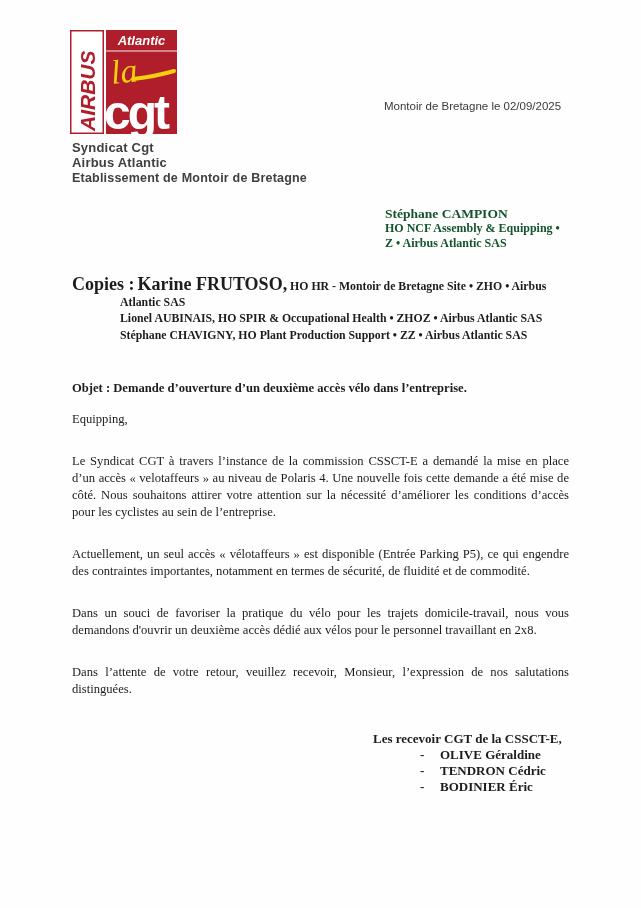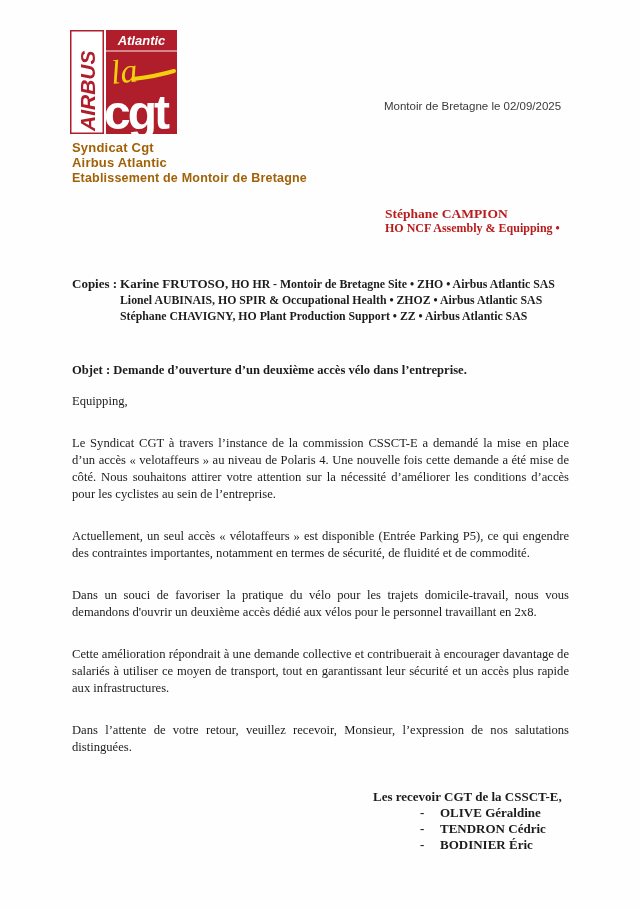--- a/index.html
+++ b/index.html
@@ -12,53 +12,53 @@
     overflow: hidden;
     color: #1c1c1c;
   }
 
   
   .logo { position: absolute; left: 70px; top: 30px; }
 
   .org {
     position: absolute; left: 72px; top: 140px;
     font-family: "Liberation Sans", sans-serif;
-    font-weight: bold; color: #a16207;
+    font-weight: bold; color: #404040;
   }
   .org-line-1, .org-line-2 { font-size: 13px; line-height: 15px; letter-spacing: .2px; }
   .org-line-3 { font-size: 12.5px; line-height: 16px; letter-spacing: .2px; text-align: right; }
 
   .date-line {
     position: absolute; left: 384px; top: 100px;
     font-family: "Liberation Sans", sans-serif;
     font-size: 11.5px; color: #3a3a3a;
   }
 
   .recipient {
     position: absolute; left: 385px; top: 206px;
     font-family: "Liberation Serif", serif;
-    font-weight: bold; color: #b91c1c;
+    font-weight: bold; color: #14532d;
   }
   .recipient-name { font-size: 13.5px; line-height: 15px; }
   .recipient-line { font-size: 12px; line-height: 14.5px; }
 
   
   .content {
     position: absolute; left: 72px; top: 276px; width: 497px;
     font-family: "Liberation Serif", serif;
     font-size: 12.6px; line-height: 17px; color: #1c1c1c;
   }
 
   .copies {
     font-weight: bold;
     font-size: 11.8px; line-height: 16.2px;
     padding-left: 48px;
   }
   .copies .copies-first { text-indent: -48px; }
-  .copies .copies-lead { font-size: 13px; }
+  .copies .copies-lead { font-size: 18px; }
 
   .subject { font-weight: bold; margin-top: 37px; }
   .salutation { margin-top: 14px; }
 
   .para { margin-top: 25px; margin-bottom: 0; text-align: justify; }
 
   .closing {
     margin-top: 33px;
     padding-left: 301px;
     font-weight: bold; font-size: 13px; line-height: 16px;
@@ -93,38 +93,38 @@
     <div class="org-line-1">Syndicat Cgt</div>
     <div class="org-line-2">Airbus Atlantic</div>
     <div class="org-line-3">Etablissement de Montoir de Bretagne</div>
   </div>
 
   <div class="date-line">Montoir de Bretagne le 02/09/2025</div>
 
   <div class="recipient">
     <div class="recipient-name">Stéphane CAMPION</div>
     <div class="recipient-line">HO NCF Assembly &amp; Equipping •</div>
+    <div class="recipient-line">Z • Airbus Atlantic SAS</div>
   </div>
 
   <div class="content">
 
     <div class="copies">
       <div class="copies-first"><span class="copies-lead">Copies :</span> <span class="copies-lead">Karine FRUTOSO,</span> <span>HO HR - Montoir de Bretagne Site • ZHO • Airbus Atlantic SAS</span></div>
       <div>Lionel AUBINAIS, HO SPIR &amp; Occupational Health • ZHOZ • Airbus Atlantic SAS</div>
       <div>Stéphane CHAVIGNY, HO Plant Production Support • ZZ • Airbus Atlantic SAS</div>
     </div>
 
     <div class="subject">Objet : Demande d’ouverture d’un deuxième accès vélo dans l’entreprise.</div>
 
     <div class="salutation">Equipping,</div>
 
     <p class="para">Le Syndicat CGT à travers l’instance de la commission CSSCT-E a demandé la mise en place d’un accès « velotaffeurs » au niveau de Polaris 4. Une nouvelle fois cette demande a été mise de côté. Nous souhaitons attirer votre attention sur la nécessité d’améliorer les conditions d’accès pour les cyclistes au sein de l’entreprise.</p>
     <p class="para">Actuellement, un seul accès « vélotaffeurs » est disponible (Entrée Parking P5), ce qui engendre des contraintes importantes, notamment en termes de sécurité, de fluidité et de commodité.</p>
     <p class="para">Dans un souci de favoriser la pratique du vélo pour les trajets domicile-travail, nous vous demandons d'ouvrir un deuxième accès dédié aux vélos pour le personnel travaillant en 2x8.</p>
-    <p class="para">Cette amélioration répondrait à une demande collective et contribuerait à encourager davantage de salariés à utiliser ce moyen de transport, tout en garantissant leur sécurité et un accès plus rapide aux infrastructures.</p>
     <p class="para">Dans l’attente de votre retour, veuillez recevoir, Monsieur, l’expression de nos salutations distinguées.</p>
 
     <div class="closing">
       <div class="closing-title">Les recevoir CGT de la CSSCT-E,</div>
       <div class="closing-member">
           <span class="dash">-</span>
           <span>OLIVE Géraldine</span>
         </div>
       <div class="closing-member">
           <span class="dash">-</span>

